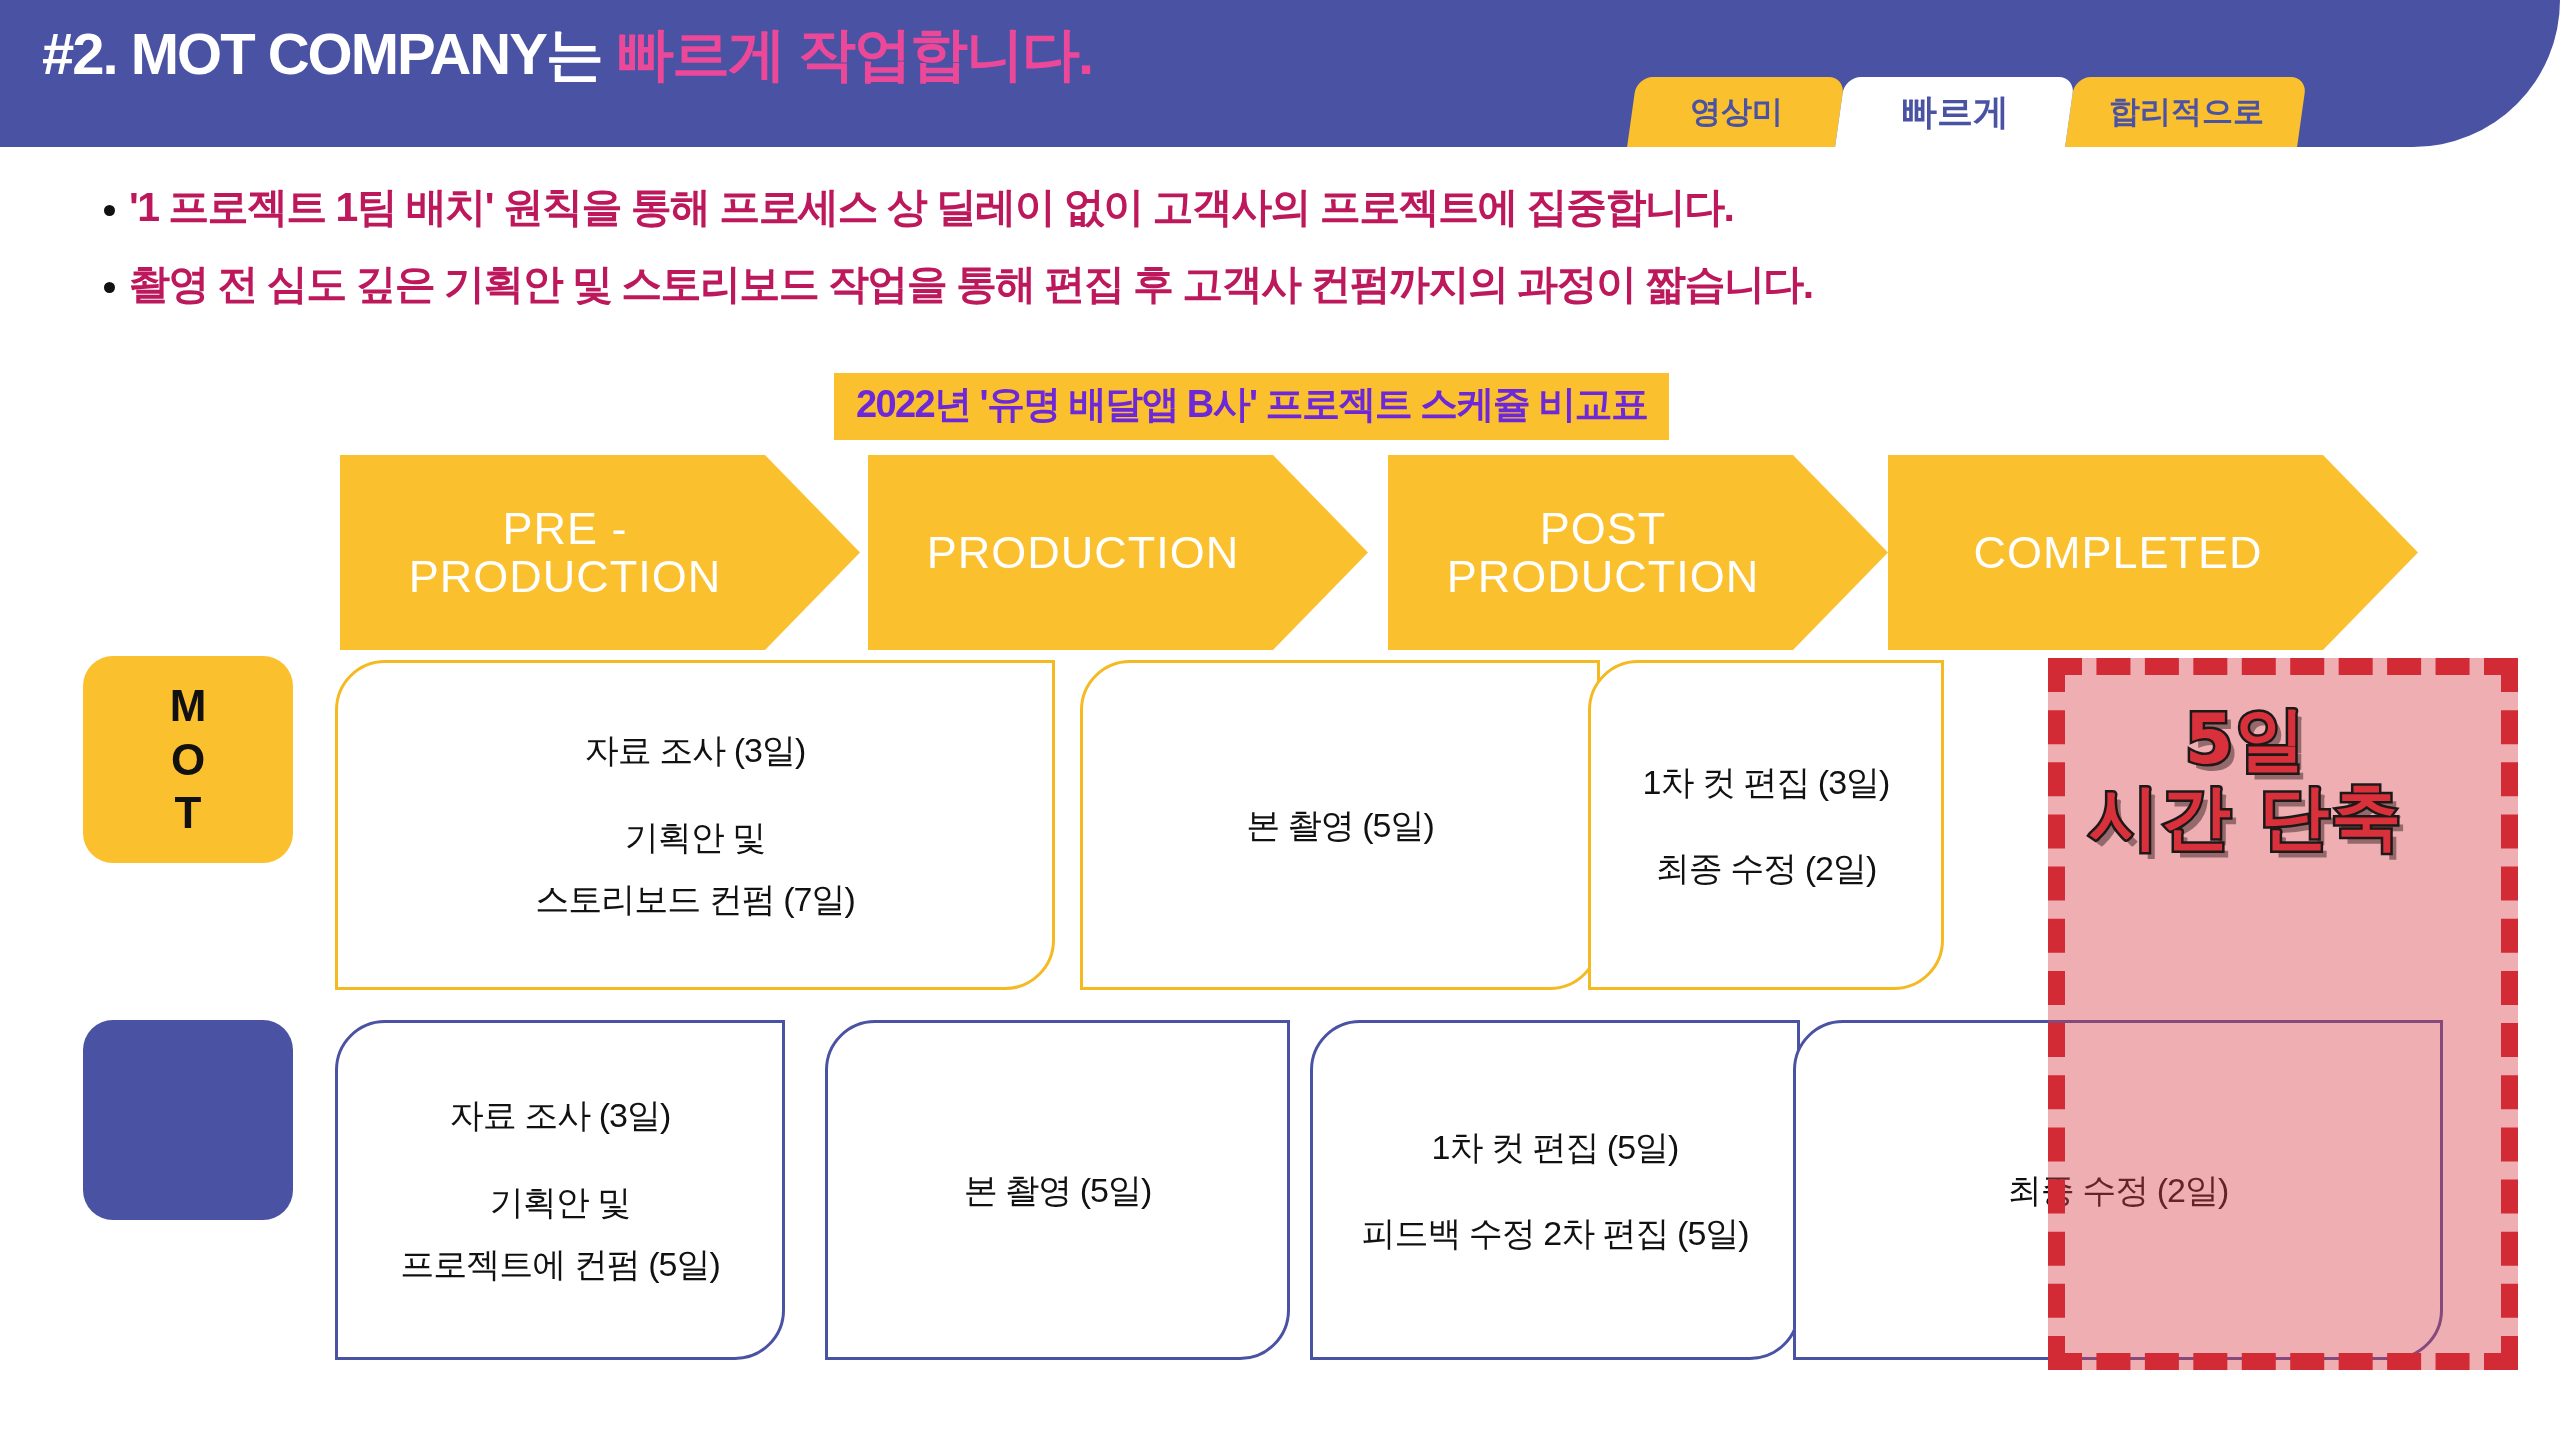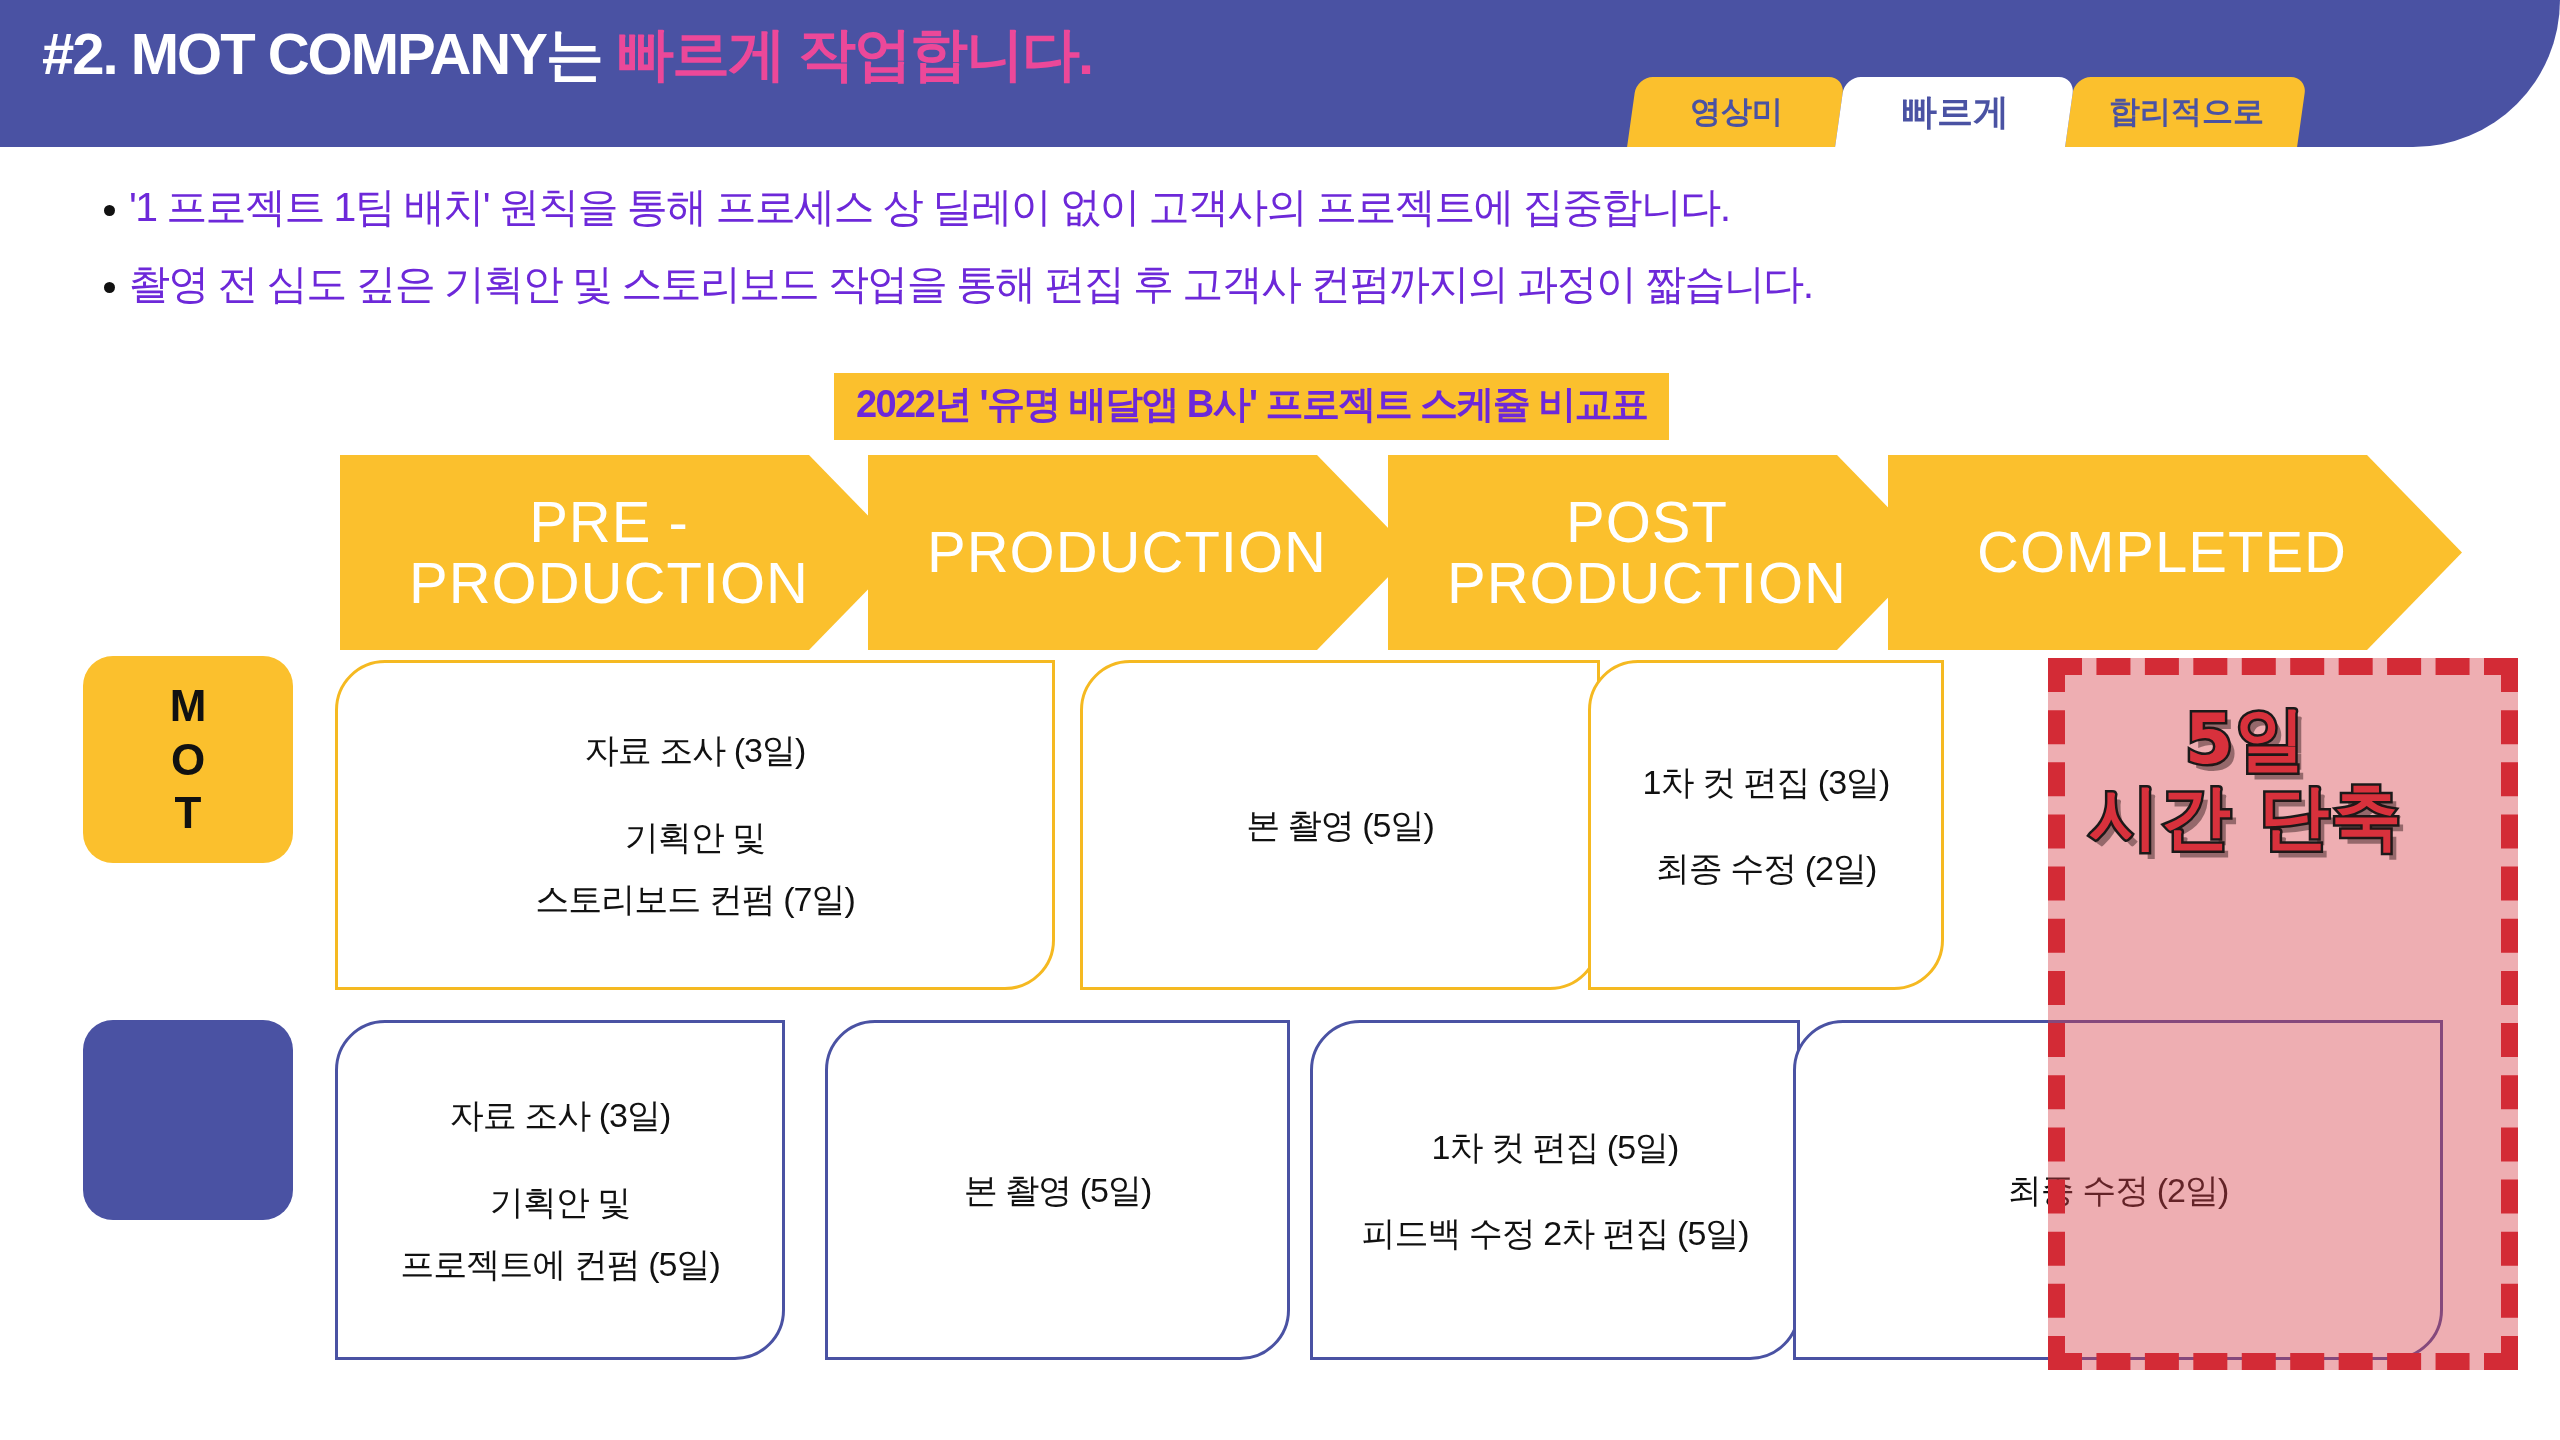--- a/index.html
+++ b/index.html
@@ -42,21 +42,21 @@
   .tab.yellow{background:#FBC02D;color:#4A52A3;}
   .tab.active{background:#ffffff;color:#4A52A3;font-size:36px;}
   .tab-1{width:208px;}
   .tab-2{width:230px;z-index:3;}
   .tab-3{width:232px;}
 
   
   .bullets{position:absolute;left:104px;top:183px;width:2200px;}
   .bullet{
     display:flex;align-items:flex-start;
-    font-size:41px;color:#6d28d9;font-weight:400;
+    font-size:41px;color:#be185d;font-weight:700;
     letter-spacing:-1.6px;line-height:1.2;
     margin-bottom:28px;white-space:nowrap;
   }
   .bullet .dot{
     width:11px;height:11px;border-radius:50%;background:#111;
     margin-right:14px;margin-top:22px;flex:none;
   }
 
   
   .caption{
@@ -65,24 +65,23 @@
     font-size:38px;font-weight:700;letter-spacing:-1.6px;
     padding:6px 22px 10px 22px;white-space:nowrap;
   }
 
   
   .chev-row{position:absolute;left:0;top:455px;width:2560px;height:195px;}
   .chev{
     position:absolute;top:0;height:195px;
     background:#FBC02D;
     display:flex;align-items:center;justify-content:center;
-    color:#ffffff;font-size:58px;font-weight:400;
+    color:#ffffff;font-size:45px;font-weight:400;
     letter-spacing:1px;text-align:center;line-height:1.05;
     clip-path:polygon(0 0, calc(100% - 95px) 0, 100% 50%, calc(100% - 95px) 100%, 0 100%);
-    padding-left:44px;
   }
   .chev .lbl{padding-right:70px;}
   .chev-0{left:340px;width:520px;}
   .chev-1{left:868px;width:500px;}
   .chev-2{left:1378px;width:500px;margin-left:10px;}
   .chev-3{left:1888px;width:530px;}
 
   
   .row-label{
     position:absolute;left:83px;width:210px;border-radius:30px;

